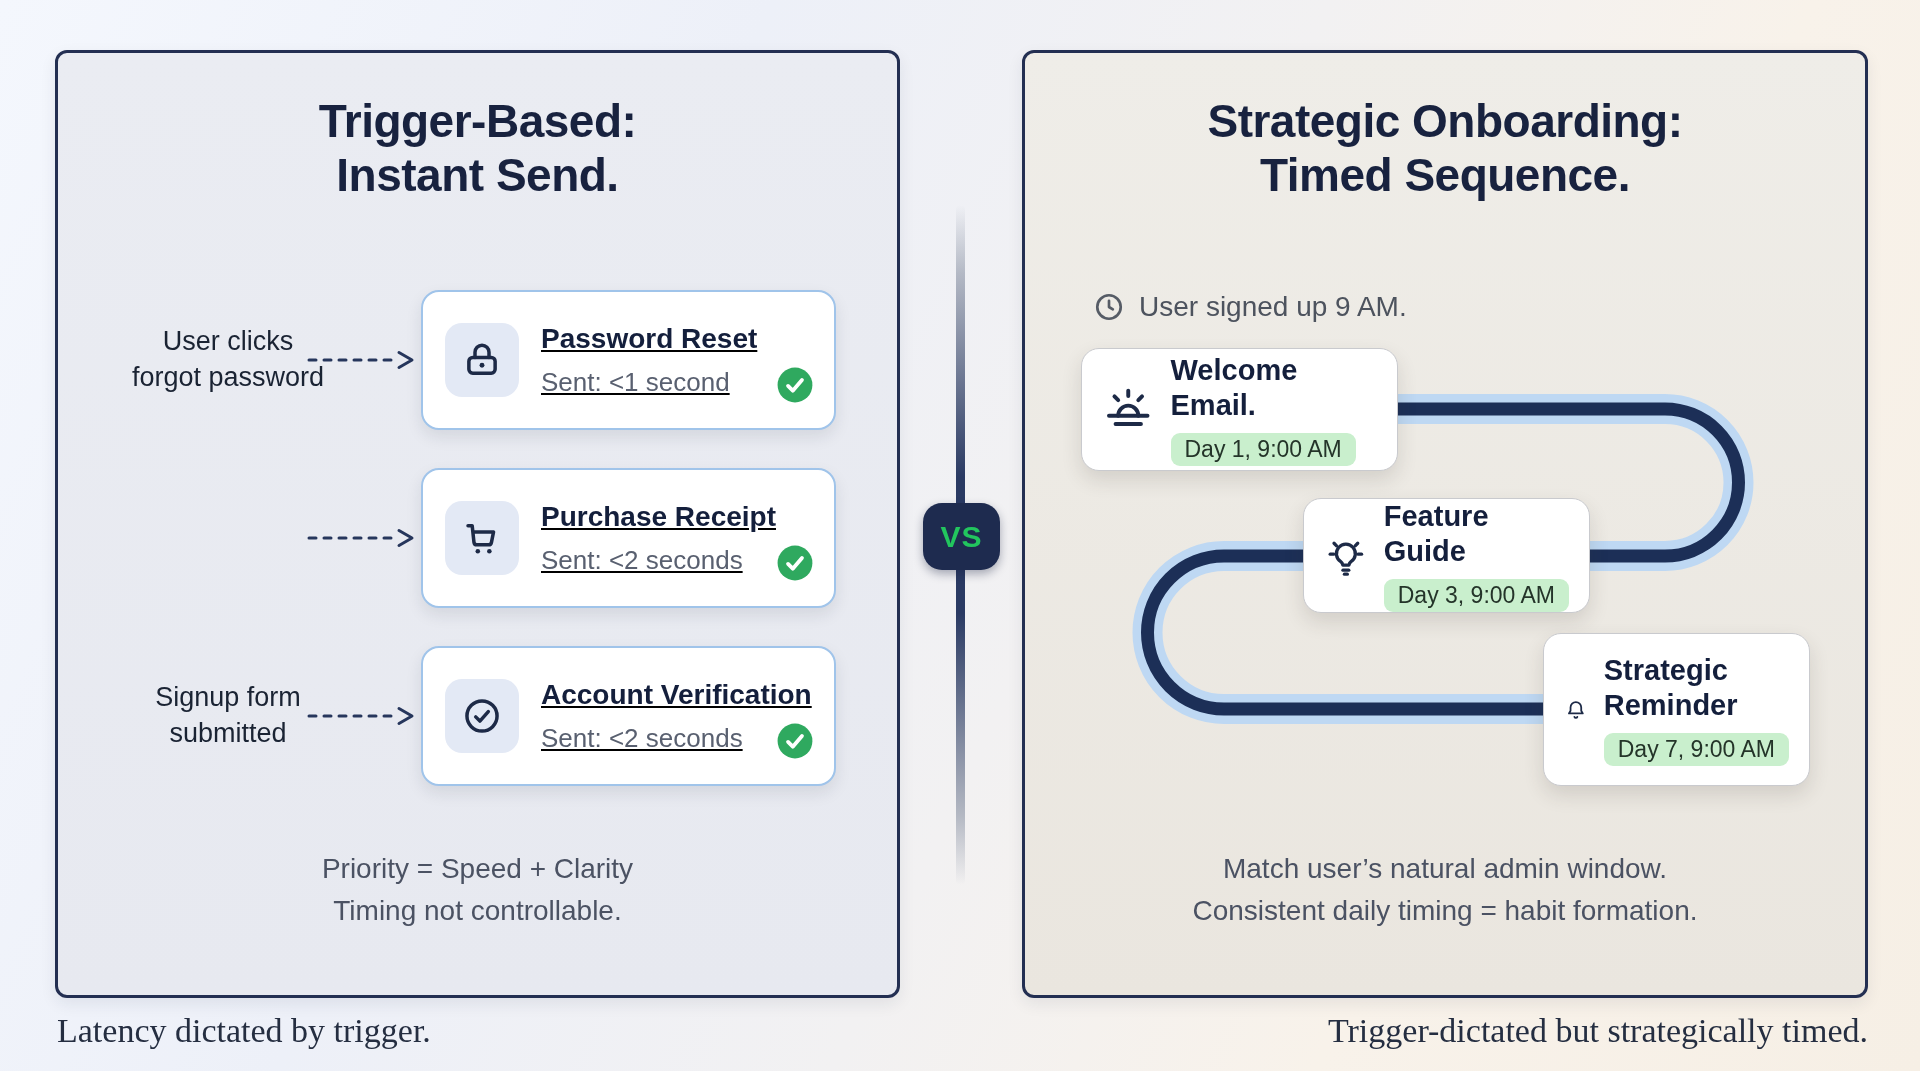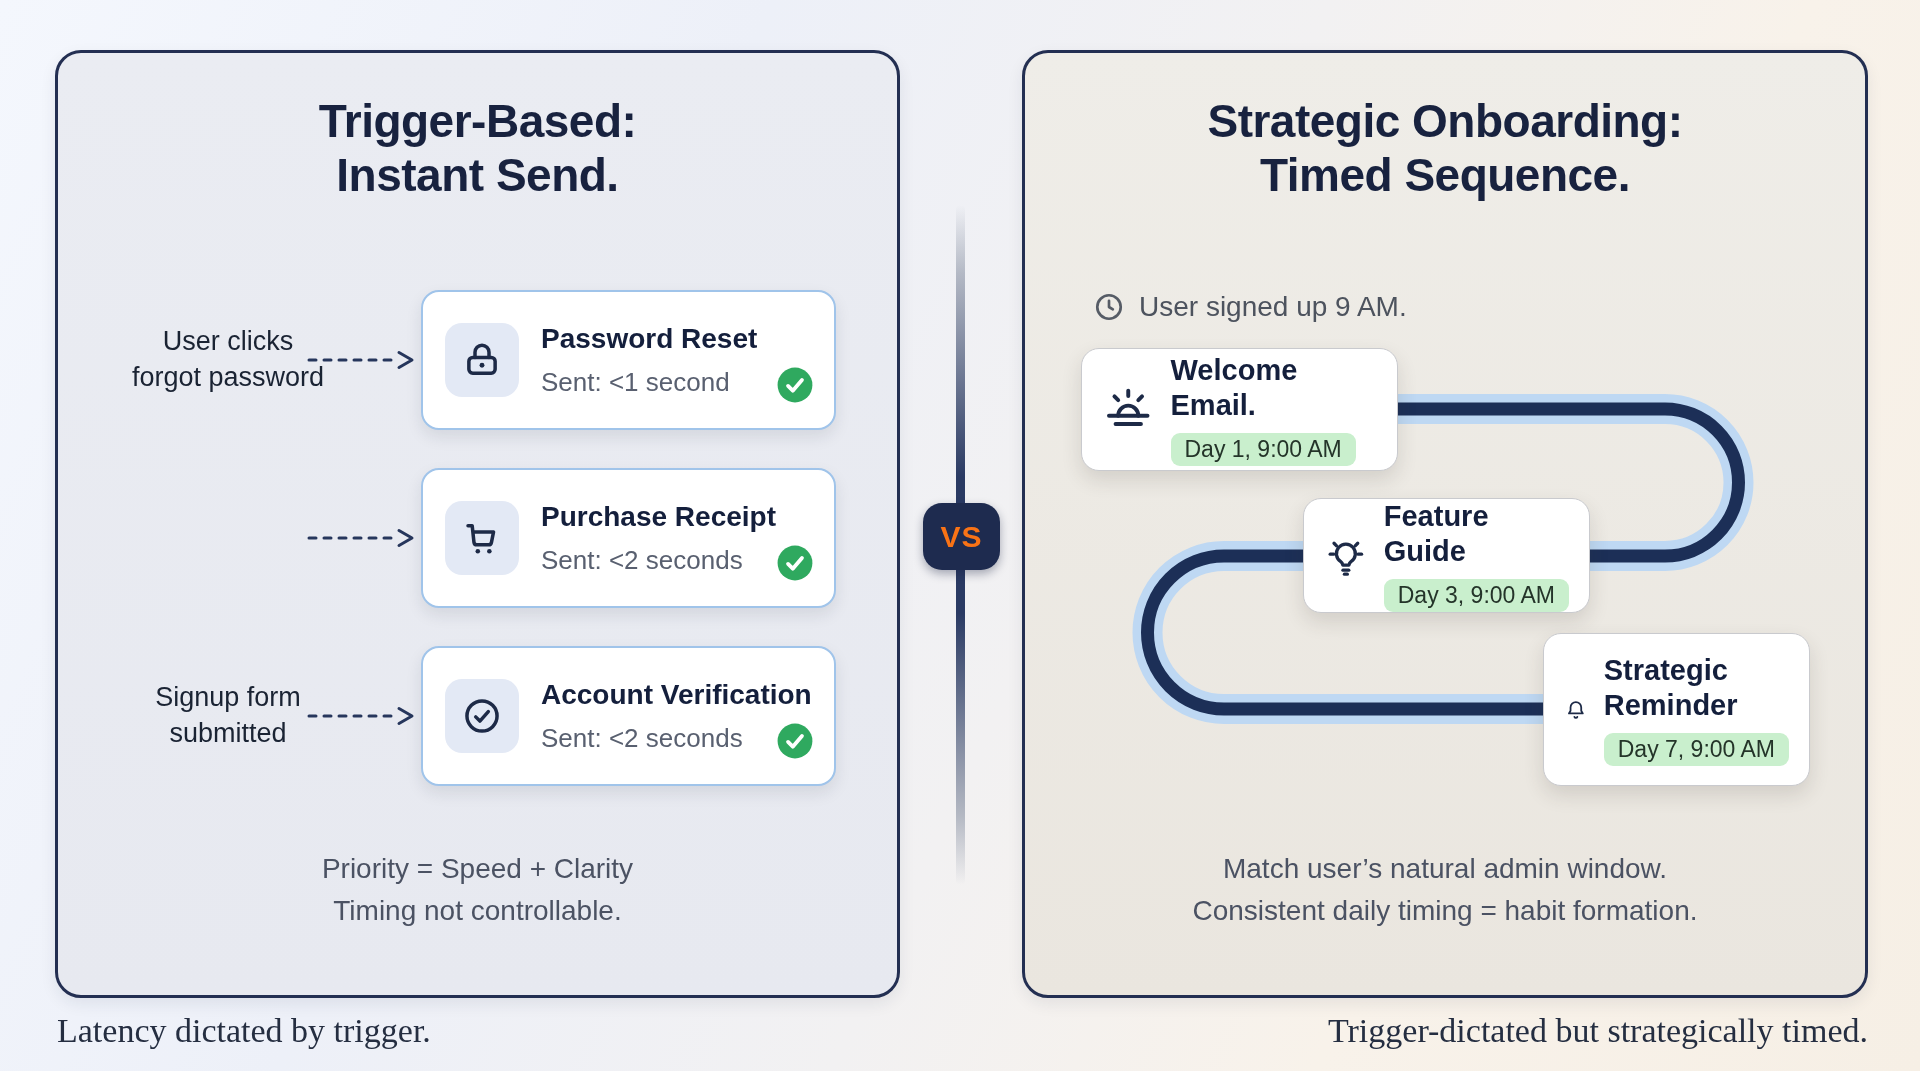--- a/index.html
+++ b/index.html
@@ -7,21 +7,21 @@
   body {
     font-family: "Liberation Sans", "DejaVu Sans", sans-serif;
     background: linear-gradient(115deg, #f4f7fd 0%, #edf0f8 32%, #f2f1f2 55%, #f8f2ea 75%, #f6efe5 100%);
     overflow: hidden;
   }
   .stage { position: relative; width: 1920px; height: 1071px; }
 
   
   .panel {
     position: absolute; top: 50px; height: 948px;
-    border: 3px solid #232f52; border-radius: 26px;
+    border: 3px solid #232f52; border-radius: 12px;
     box-shadow: 0 6px 16px rgba(25, 35, 70, 0.08);
   }
   .panel.left  { left: 55px;  width: 845px; background: linear-gradient(180deg, #eaecf2 0%, #e7e9f0 100%); }
   .panel.right { left: 1022px; width: 846px; background: linear-gradient(180deg, #efede8 0%, #eae6df 100%); }
 
   .panel-title {
     position: absolute; top: 42px; left: 0; width: 100%;
     text-align: center; font-weight: 700; font-size: 46px; line-height: 1.17;
     color: #18223f; letter-spacing: -0.5px;
   }
@@ -30,21 +30,21 @@
   .trigger-label {
     position: absolute; left: 30px; width: 280px;
     text-align: center; font-size: 27px; line-height: 1.32; color: #1a2333;
   }
   .arrow { position: absolute; left: 248px; }
 
   .l-card {
     position: absolute; left: 363px; width: 415px; height: 140px;
     background: #ffffff; border: 2.5px solid #a0c4ea; border-radius: 18px;
     box-shadow: 0 7px 16px rgba(25, 35, 60, 0.10);
-    display: flex; align-items: center; padding-left: 22px;
+    display: flex; align-items: center; padding-left: 22px; text-decoration: underline;
   }
   .icon-tile {
     width: 74px; height: 74px; border-radius: 17px; background: #e3e9f5;
     display: flex; align-items: center; justify-content: center; flex: 0 0 auto;
   }
   .l-card-text { margin-left: 22px; display: flex; flex-direction: column; gap: 12px; }
   .l-card-title { font-size: 28px; font-weight: 700; color: #141f3c; }
   .l-card-sent  { font-size: 26px; color: #596070; }
   .ok-badge { position: absolute; right: 20px; bottom: 24px; width: 38px; height: 38px; }
 
@@ -57,21 +57,21 @@
   .vs-line {
     position: absolute; left: 956px; top: 205px; width: 9px; height: 680px;
     background: linear-gradient(180deg, rgba(120,130,150,0) 0%, rgba(120,130,150,0.5) 10%,
                 #2a3a63 40%, #2a3a63 60%, rgba(120,130,150,0.5) 90%, rgba(120,130,150,0) 100%);
     border-radius: 5px;
   }
   .vs-badge {
     position: absolute; left: 923px; top: 503px; width: 77px; height: 67px;
     background: #1e2b4f; border-radius: 19px;
     display: flex; align-items: center; justify-content: center;
-    color: #f97316; font-size: 30px; font-weight: 700; letter-spacing: 1px;
+    color: #22c55e; font-size: 30px; font-weight: 700; letter-spacing: 1px;
     box-shadow: 0 4px 10px rgba(20, 30, 60, 0.35);
   }
 
   
   .signup-note {
     position: absolute; top: 238px; left: 68px;
     display: flex; align-items: center; gap: 14px;
     font-size: 28px; color: #4d535e;
   }
   .flow-svg { position: absolute; left: 0; top: 0; }

